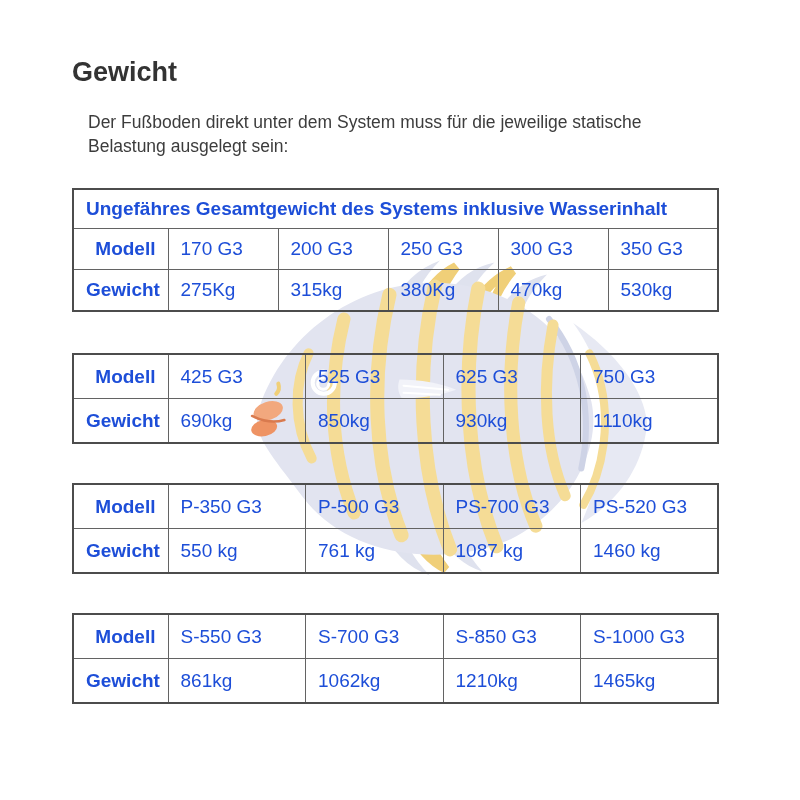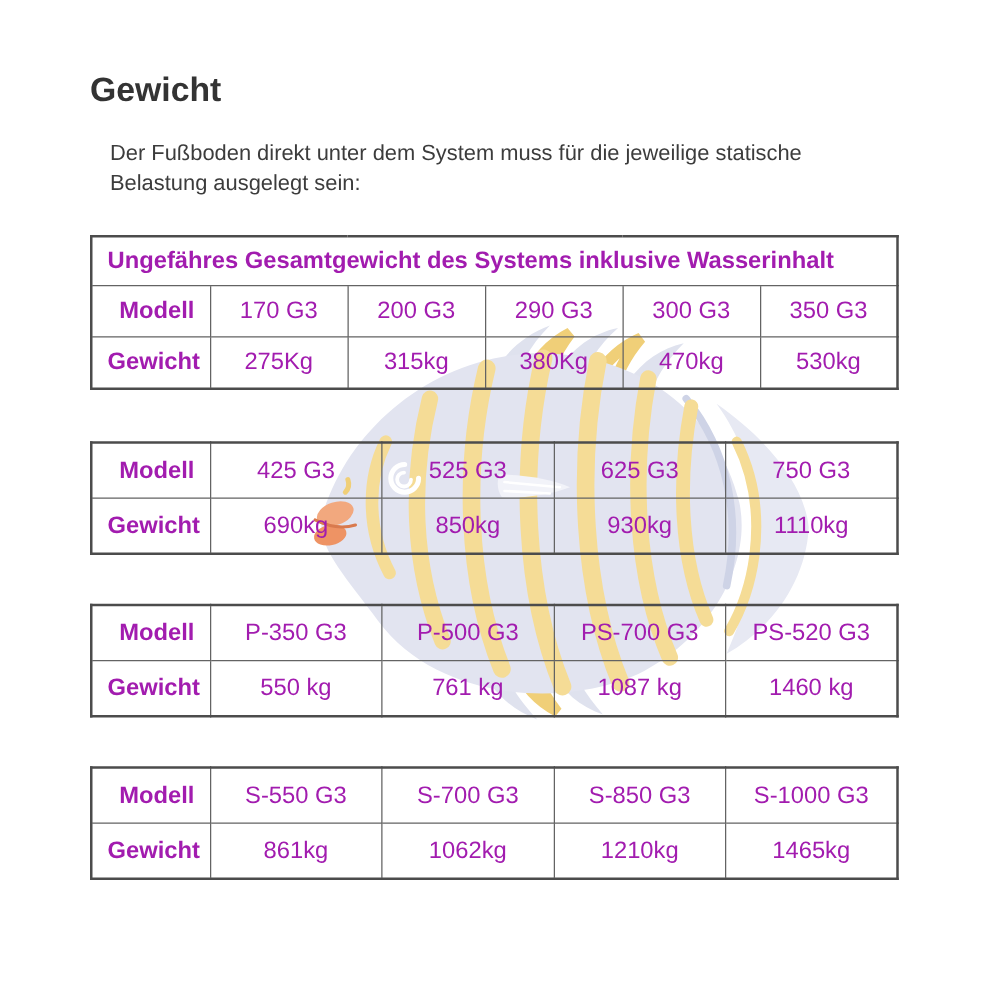--- a/index.html
+++ b/index.html
@@ -49,21 +49,21 @@
 
   table.wt {
     border-collapse: collapse;
     table-layout: fixed;
     width: 646px;
     background: transparent;
   }
   table.wt td {
     border: 1px solid #636363;
     font-size: 19px;
-    color: #a21caf;
+    color: #1d4ed8;
     padding: 0 12px;
     background: transparent;
     white-space: nowrap;
     overflow: hidden;
   }
   table.wt { border: 2px solid #4c4c4c; }
 
   table.t1 { margin-top: 30px; }
   table.t2 { margin-top: 41px; }
   table.t3 { margin-top: 39px; }
@@ -71,21 +71,21 @@
 
   td.caption {
     font-weight: bold;
     text-align: left;
     height: 38px;
   }
   td.rowlabel {
     font-weight: bold;
     text-align: right;
   }
-  td.val { text-align: center; }
+  td.val { text-align: left; }
 
   table.t1 tr.datarow td { height: 40px; }
   table.t2 td, table.t3 td, table.t4 td { height: 43px; }
 </style>
 </head>
 <body>
 
 <div class="page">
 
   <div class="watermark">
@@ -147,21 +147,21 @@
           <col style="width:110px">
       </colgroup>
       <tbody>
           <tr>
         <td class="caption" colspan="6">Ungefähres Gesamtgewicht des Systems inklusive Wasserinhalt</td>
       </tr>
       <tr class="datarow">
         <td class="rowlabel">Modell</td>
         <td class="val">170 G3</td>
         <td class="val">200 G3</td>
-        <td class="val">290 G3</td>
+        <td class="val">250 G3</td>
         <td class="val">300 G3</td>
         <td class="val">350 G3</td>
       </tr>
       <tr class="datarow">
         <td class="rowlabel">Gewicht</td>
         <td class="val">275Kg</td>
         <td class="val">315kg</td>
         <td class="val">380Kg</td>
         <td class="val">470kg</td>
         <td class="val">530kg</td>

